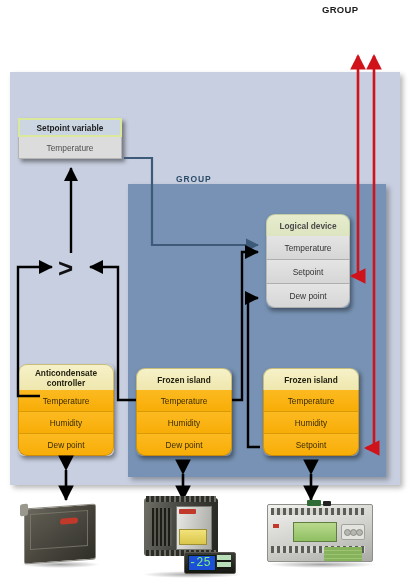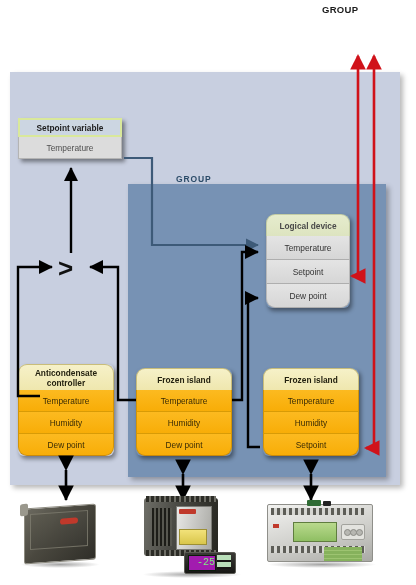--- a/index.html
+++ b/index.html
@@ -104,23 +104,23 @@
   .hw2 .ylw{position:absolute;left:39px;top:33px;width:26px;height:14px;
     background:linear-gradient(#f2e27a,#d9c64b);border:1px solid #9d8f34;}
   .hw2 .top{position:absolute;left:6px;top:0px;width:70px;height:6px;
     background:repeating-linear-gradient(90deg,#2c2c26 0 3px,#6e6e66 3px 5px);}
   .hw2 .bot{position:absolute;left:6px;top:54px;width:70px;height:6px;
     background:repeating-linear-gradient(90deg,#2c2c26 0 3px,#6e6e66 3px 5px);}
   .hw2 .disp{position:absolute;left:44px;top:56px;width:50px;height:20px;
     background:linear-gradient(#3a3a36,#171714);border:1px solid #5b5b54;
     border-radius:2px;}
   .hw2 .scr{position:absolute;left:48px;top:59px;width:26px;height:14px;
-    background:#a21caf;border:1px solid #0c1d0c;color:#7ef07e;
-    font-family:"Liberation Mono",monospace;font-size:10px;line-height:14px;
-    text-align:right;}
+    background:#1d4ed8;border:1px solid #0c1d0c;color:#7ef07e;
+    font-family:"Liberation Mono",monospace;font-size:12px;line-height:14px;
+    text-align:left;}
   .hw2 .btns{position:absolute;left:77px;top:59px;width:14px;height:14px;
     background:repeating-linear-gradient(#b9dfb9 0 5px,#171714 5px 7px);}
   
   .hw3{left:265px;top:500px;width:110px;height:64px;}
   .hw3 .body{position:absolute;left:2px;top:4px;width:104px;height:56px;
     background:linear-gradient(165deg,#f2f2f0,#cfcfcb 55%,#a9a9a5);
     border:1px solid #8f8f8a;border-radius:2px;}
   .hw3 .tstrip{position:absolute;left:6px;top:8px;width:94px;height:7px;
     background:repeating-linear-gradient(90deg,#5d5d57 0 3px,#d6d6d2 3px 6px);}
   .hw3 .bstrip{position:absolute;left:6px;top:46px;width:94px;height:7px;

